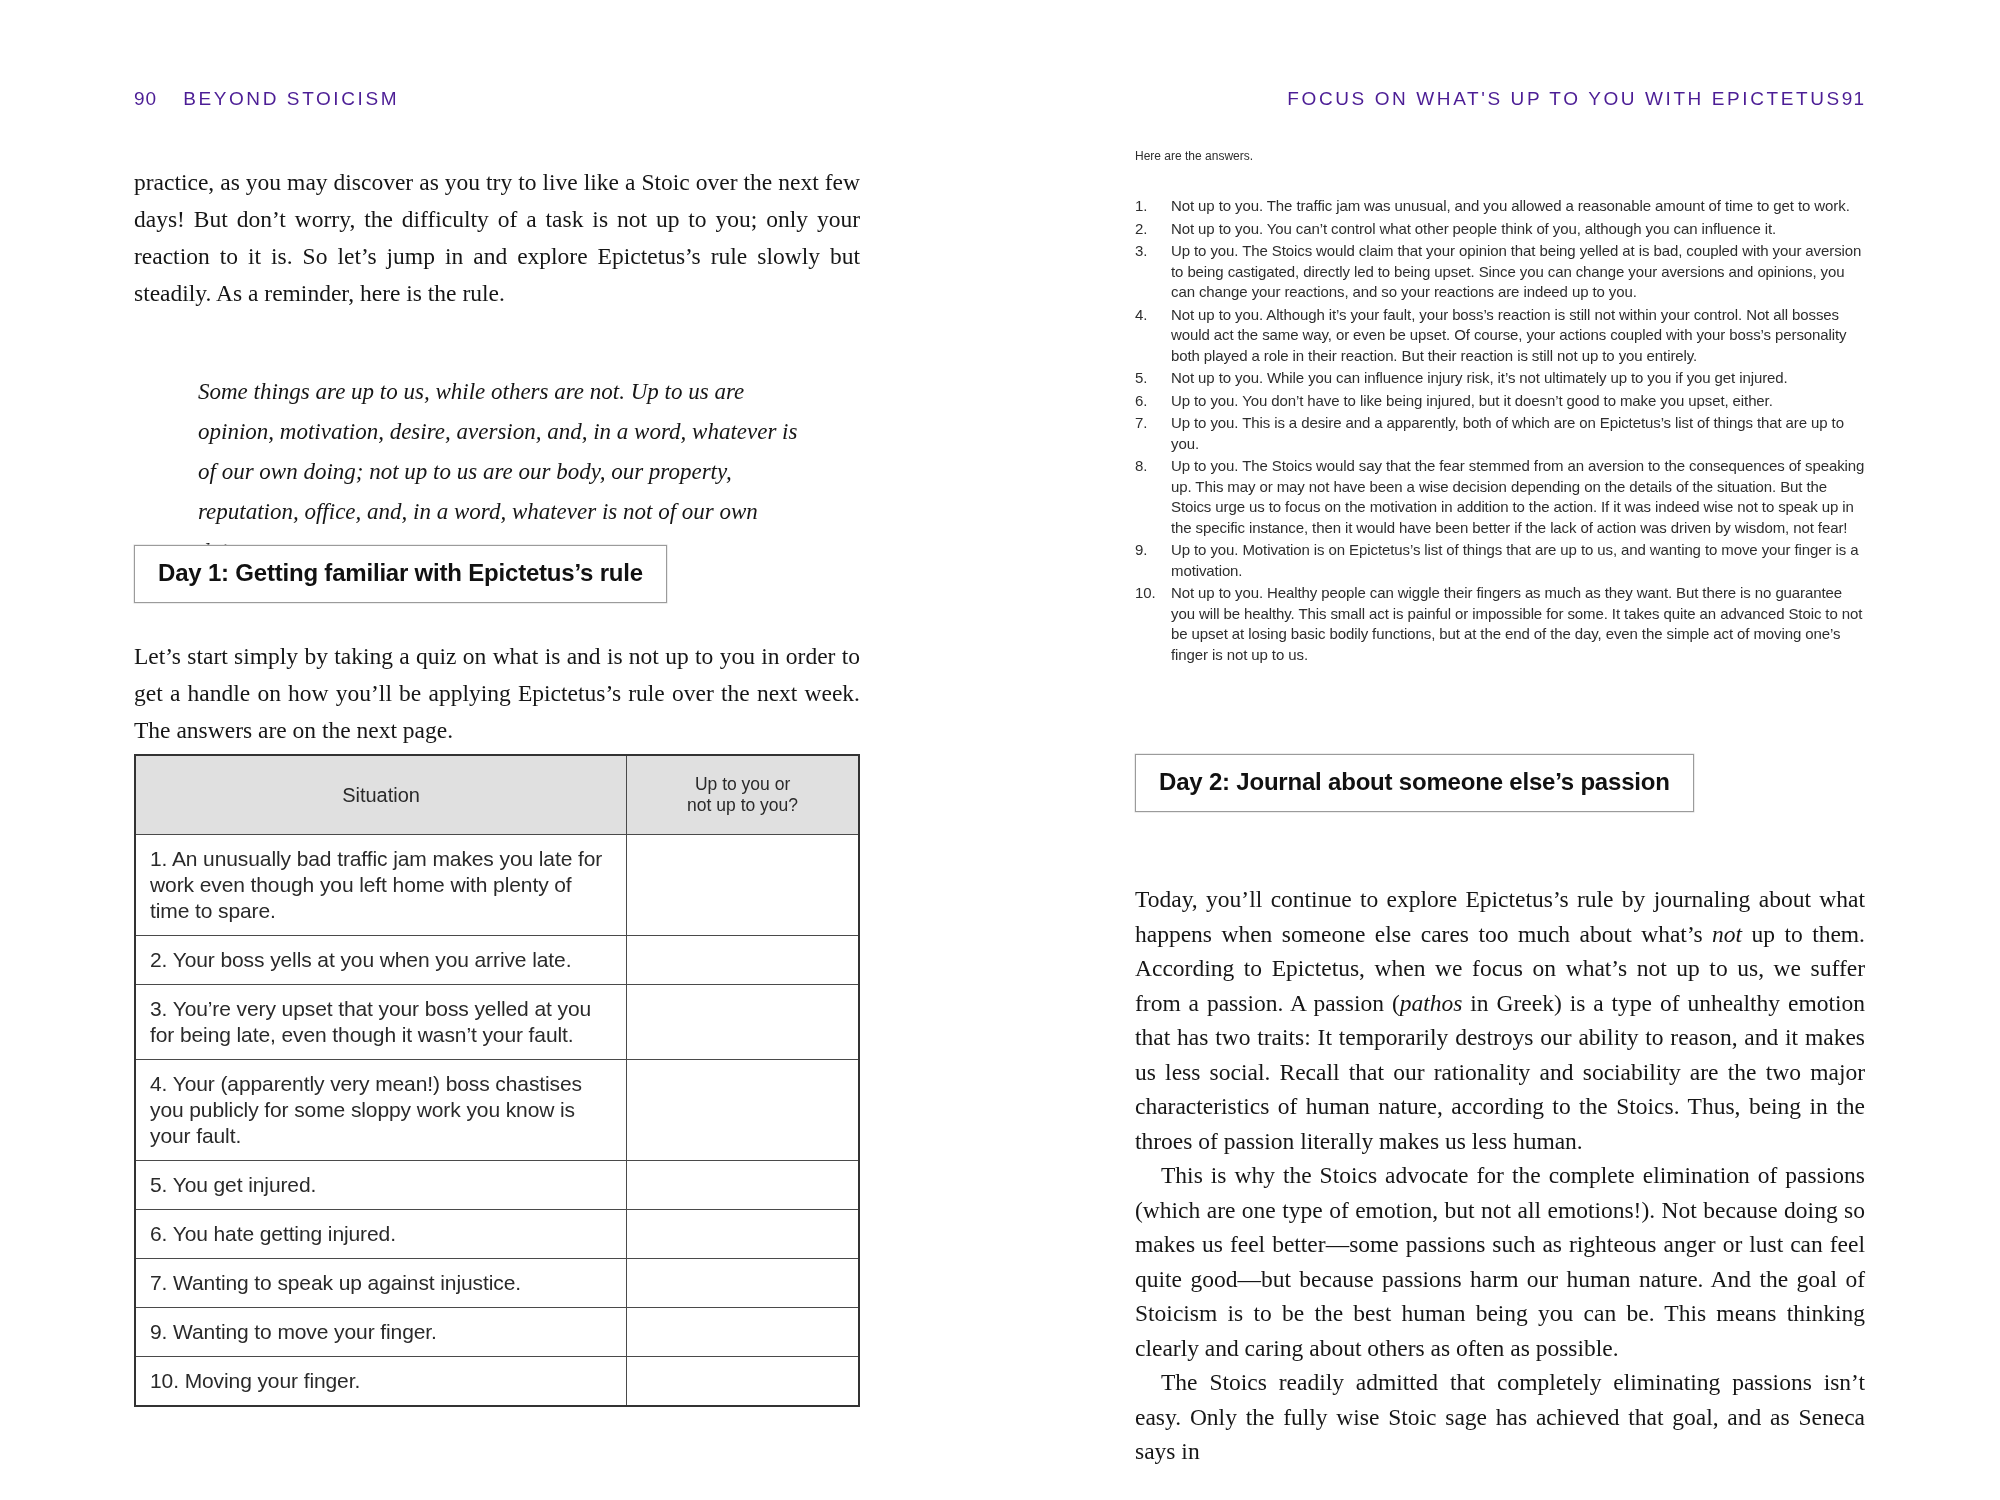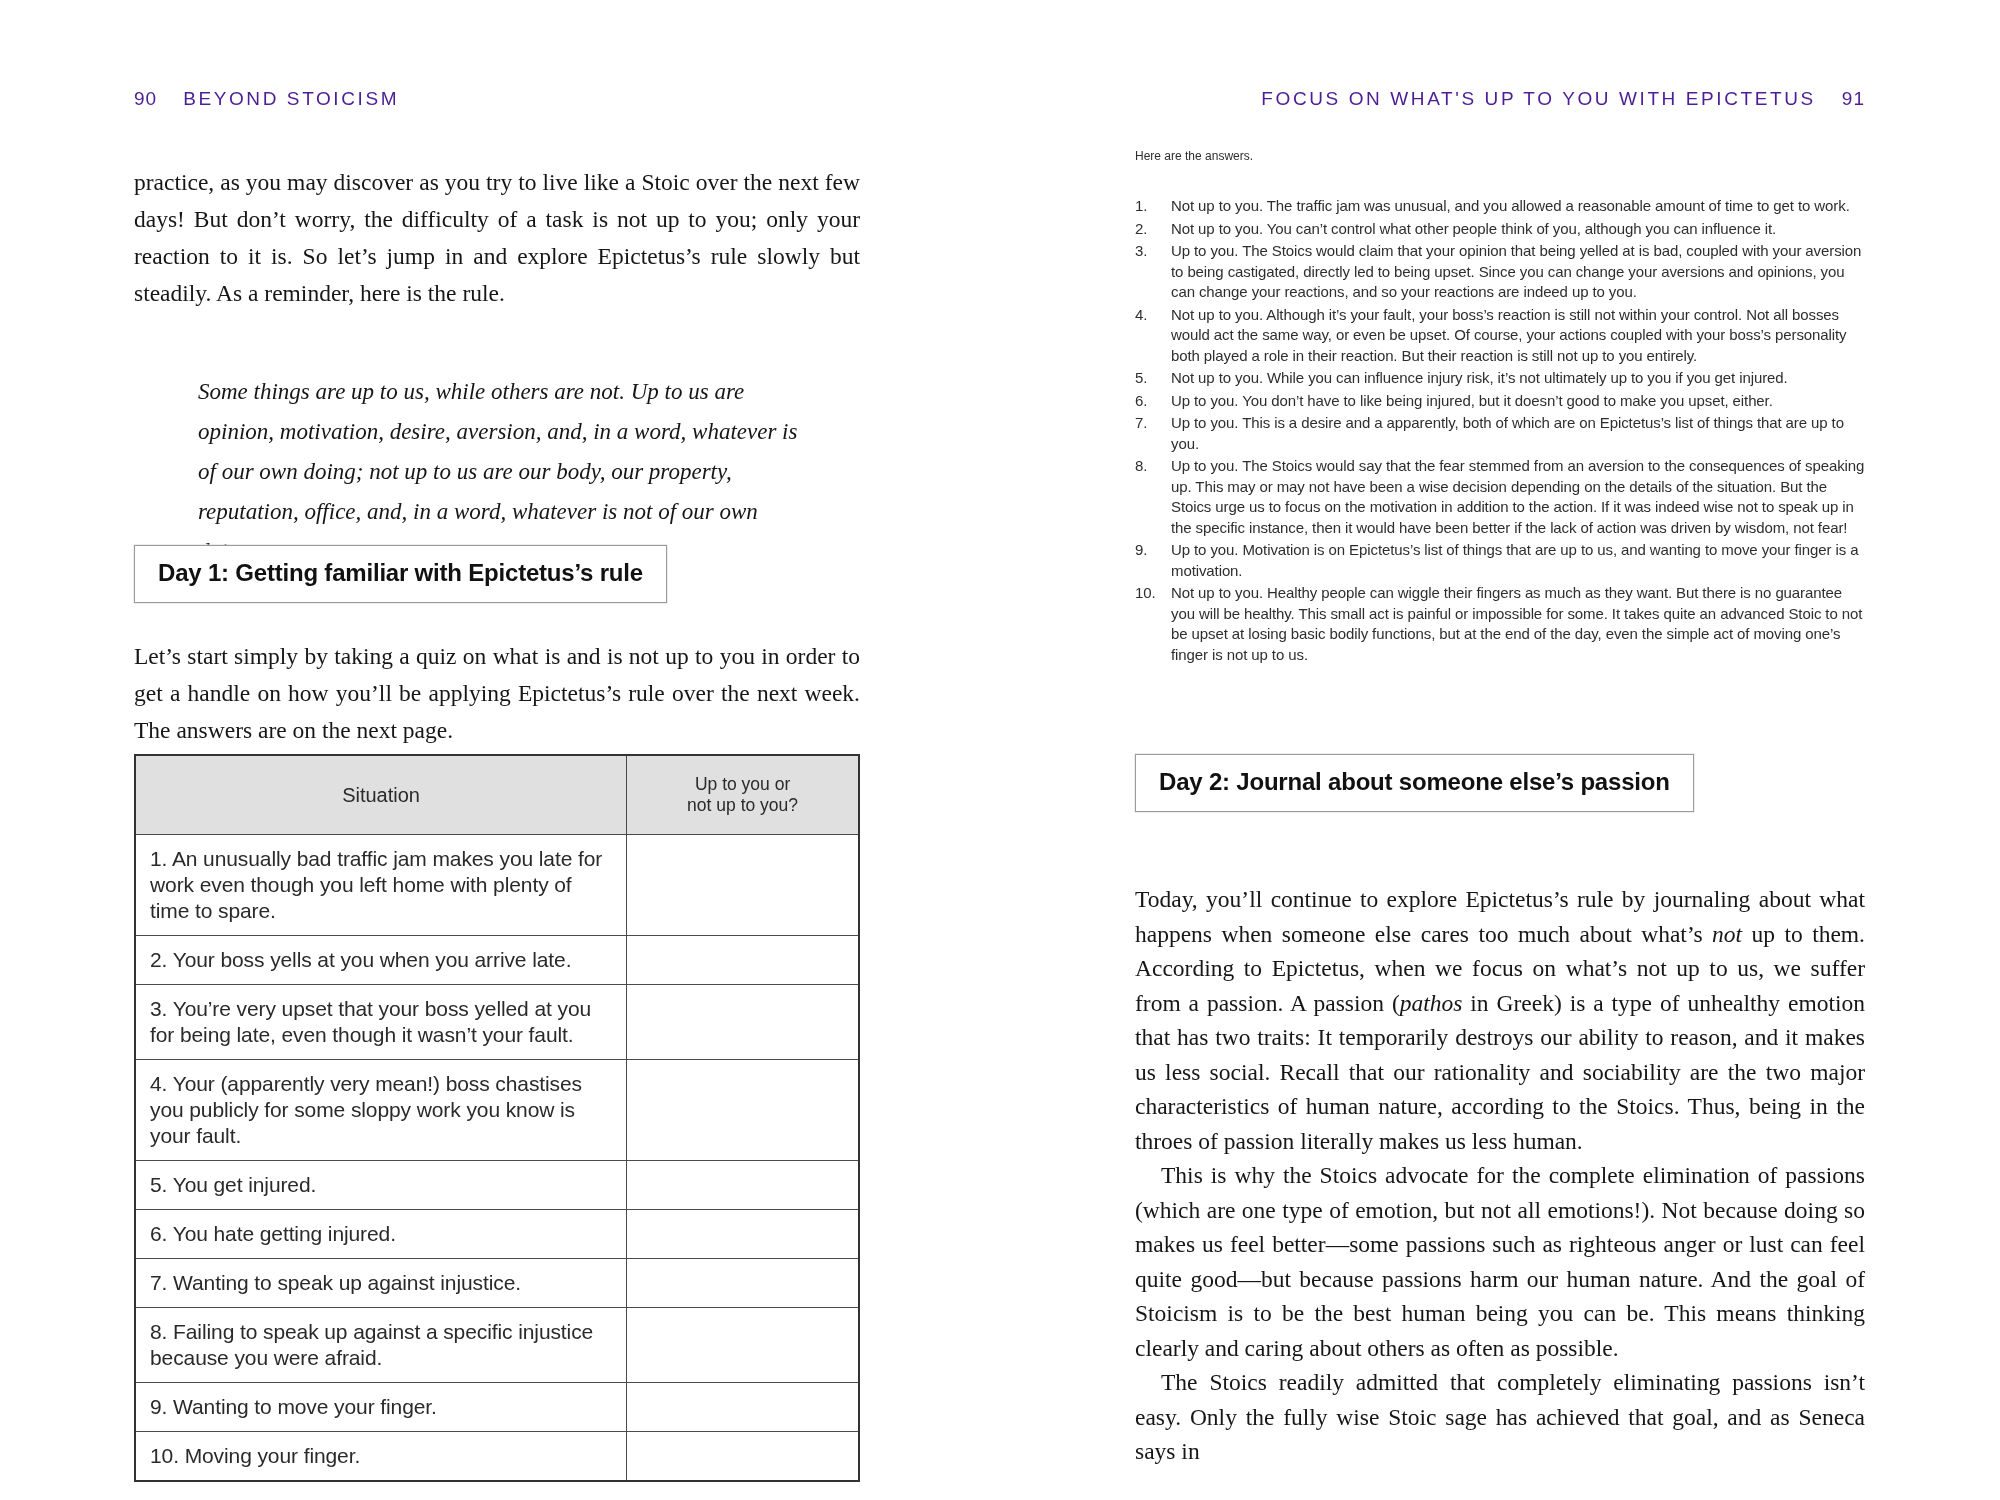--- a/index.html
+++ b/index.html
@@ -12,21 +12,21 @@
   .abs{position:absolute;}
 
   
   .runhead{
     font-family:"Liberation Sans", sans-serif;
     font-size:19px;letter-spacing:2.6px;color:#4c1d95;white-space:nowrap;
   }
   .runhead .pgnum{letter-spacing:1px;}
   .runhead-left .title{margin-left:26px;}
   .runhead-right{width:730px;text-align:right;}
-  .runhead-right .pgnum{margin-left:26px;}
+  .runhead-right .pgnum{}
 
   
   .serif-para{
     font-size:23.5px;line-height:37px;text-align:justify;width:726px;color:#161616;
   }
   .quote{
     font-style:italic;font-size:23px;line-height:40px;width:606px;color:#161616;
   }
   .it{font-style:italic;}
 
@@ -136,24 +136,20 @@
         <tr>
           <td class="sit">6. You hate getting injured.</td>
           <td class="ansc"></td>
         </tr>
 
         <tr>
           <td class="sit">7. Wanting to speak up against injustice.</td>
           <td class="ansc"></td>
         </tr>
 
-        <tr>
-          <td class="sit">8. Failing to speak up against a specific injustice because you were afraid.</td>
-          <td class="ansc"></td>
-        </tr>
 
         <tr>
           <td class="sit">9. Wanting to move your finger.</td>
           <td class="ansc"></td>
         </tr>
 
         <tr>
           <td class="sit">10. Moving your finger.</td>
           <td class="ansc"></td>
         </tr>

